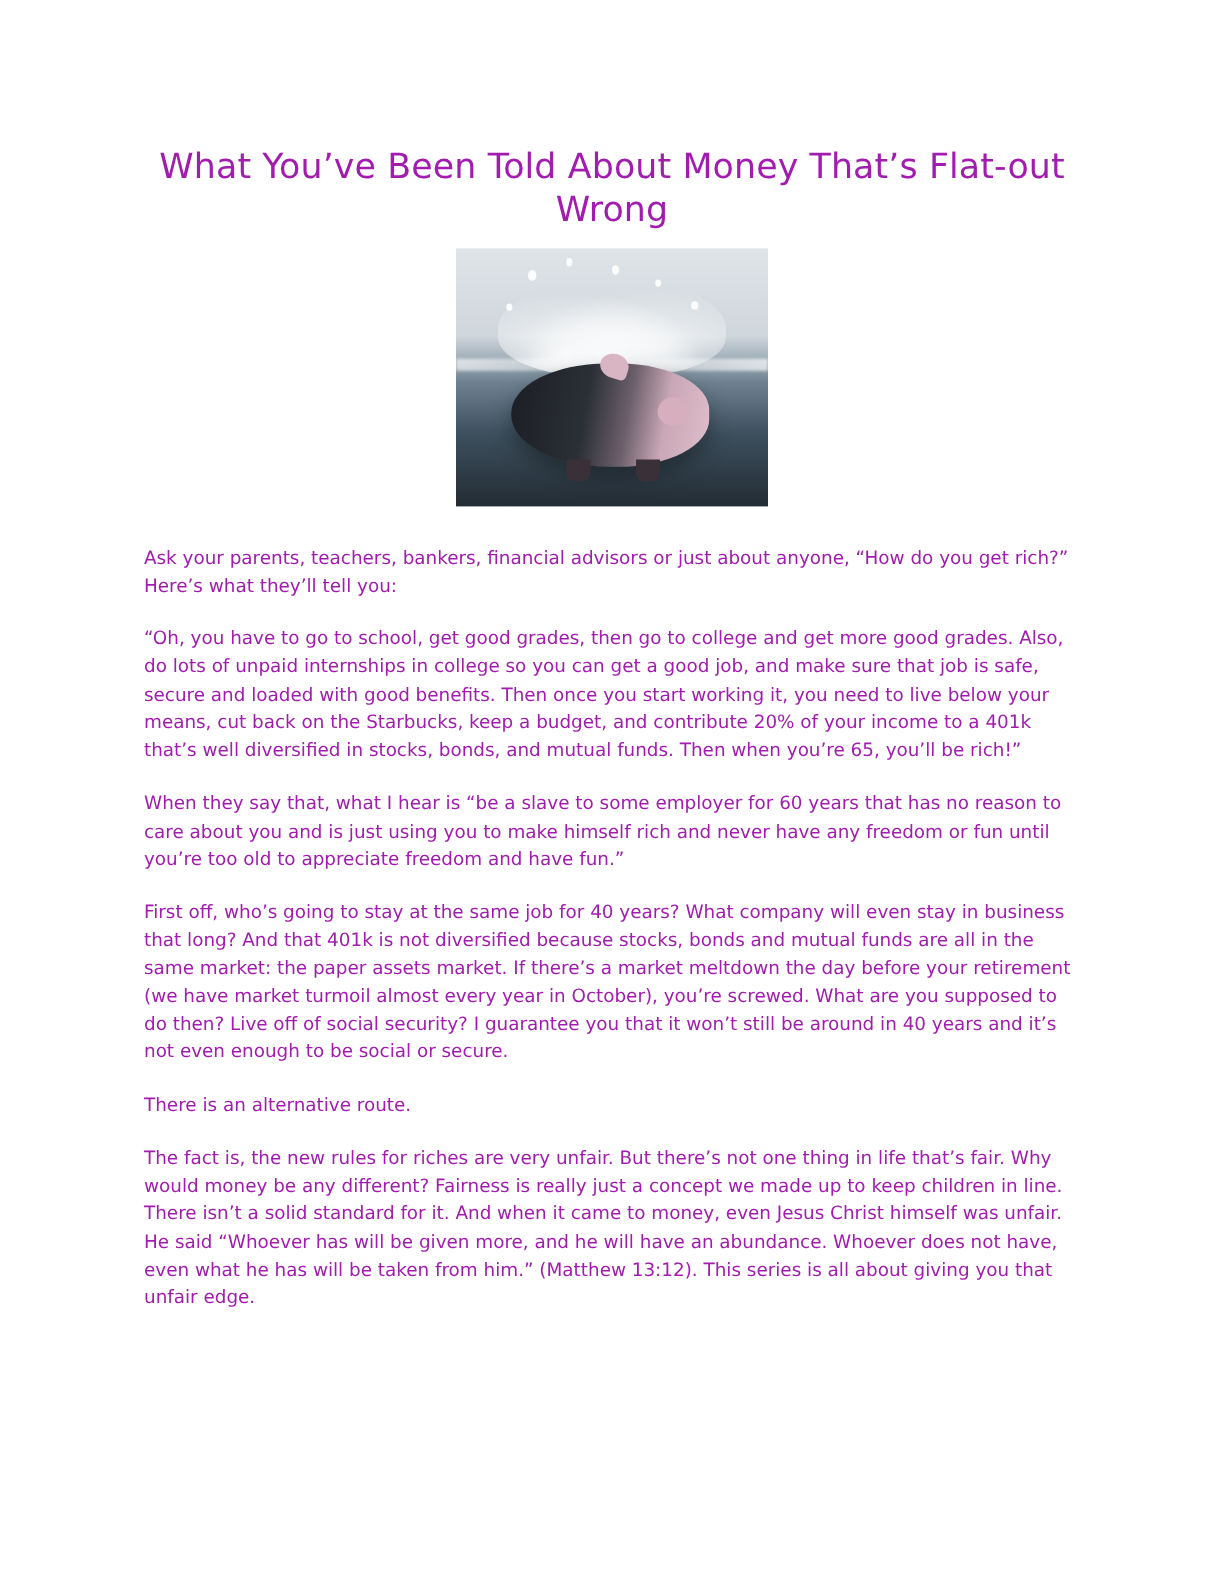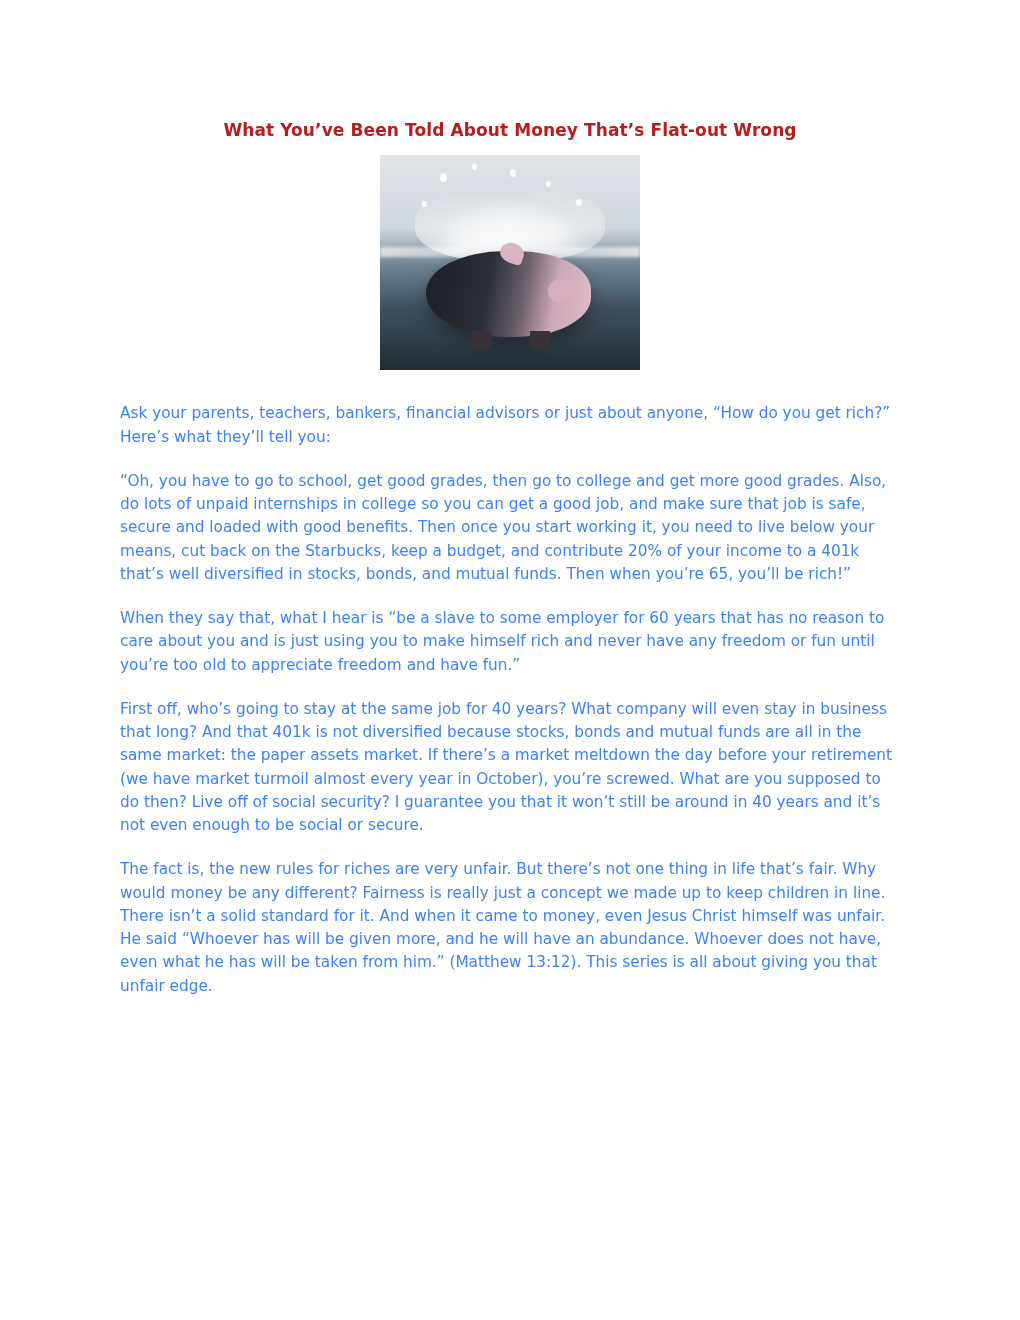--- a/index.html
+++ b/index.html
@@ -16,26 +16,26 @@
   }
   .page {
     position: relative;
     width: 1020px;
     height: 1320px;
     background: #ffffff;
     box-sizing: border-box;
     padding: 120px 120px 60px 120px;
   }
   .doc-title {
-    font-size: 17px;
-    font-weight: bold;
+    font-size: 29px;
+    font-weight: normal;
     letter-spacing: 0.1px;
     text-align: center;
     margin: 0 0 14px 0;
-    color: #b91c1c;
+    color: #a21caf;
     line-height: 1.25;
   }
   .figure-wrap {
     text-align: center;
     margin: 0 0 28px 0;
   }
   .photo {
     display: inline-block;
     width: 260px;
     height: 215px;
@@ -107,21 +107,21 @@
     top: 176px;
     width: 20px;
     height: 18px;
     border-radius: 0 0 6px 6px;
     background: #3a3138;
   }
   p {
     font-size: 15.3px;
     line-height: 1.52;
     margin: 0 0 21px 0;
-    color: #3b82f6;
+    color: #a21caf;
   }
   p.quote {
   }
 </style>
 </head>
 <body>
 
 <div class="page">
 
   <h1 class="doc-title">What You’ve Been Told About Money That’s Flat-out Wrong</h1>
@@ -141,15 +141,16 @@
       <div class="pig-snout"></div>
       <div class="pig-leg" style="left:92px;"></div>
       <div class="pig-leg" style="left:150px;"></div>
     </div>
   </div>
 
   <p>Ask your parents, teachers, bankers, financial advisors or just about anyone, “How do you get rich?” Here’s what they’ll tell you:</p>
   <p class="quote">“Oh, you have to go to school, get good grades, then go to college and get more good grades. Also, do lots of unpaid internships in college so you can get a good job, and make sure that job is safe, secure and loaded with good benefits. Then once you start working it, you need to live below your means, cut back on the Starbucks, keep a budget, and contribute 20% of your income to a 401k that’s well diversified in stocks, bonds, and mutual funds. Then when you’re 65, you’ll be rich!”</p>
   <p>When they say that, what I hear is “be a slave to some employer for 60 years that has no reason to care about you and is just using you to make himself rich and never have any freedom or fun until you’re too old to appreciate freedom and have fun.”</p>
   <p>First off, who’s going to stay at the same job for 40 years? What company will even stay in business that long? And that 401k is not diversified because stocks, bonds and mutual funds are all in the same market: the paper assets market. If there’s a market meltdown the day before your retirement (we have market turmoil almost every year in October), you’re screwed. What are you supposed to do then? Live off of social security? I guarantee you that it won’t still be around in 40 years and it’s not even enough to be social or secure.</p>
+  <p>There is an alternative route.</p>
   <p>The fact is, the new rules for riches are very unfair. But there’s not one thing in life that’s fair. Why would money be any different? Fairness is really just a concept we made up to keep children in line. There isn’t a solid standard for it. And when it came to money, even Jesus Christ himself was unfair. He said “Whoever has will be given more, and he will have an abundance. Whoever does not have, even what he has will be taken from him.” (Matthew 13:12). This series is all about giving you that unfair edge.</p>
 
 </div>
 
 </body></html>

